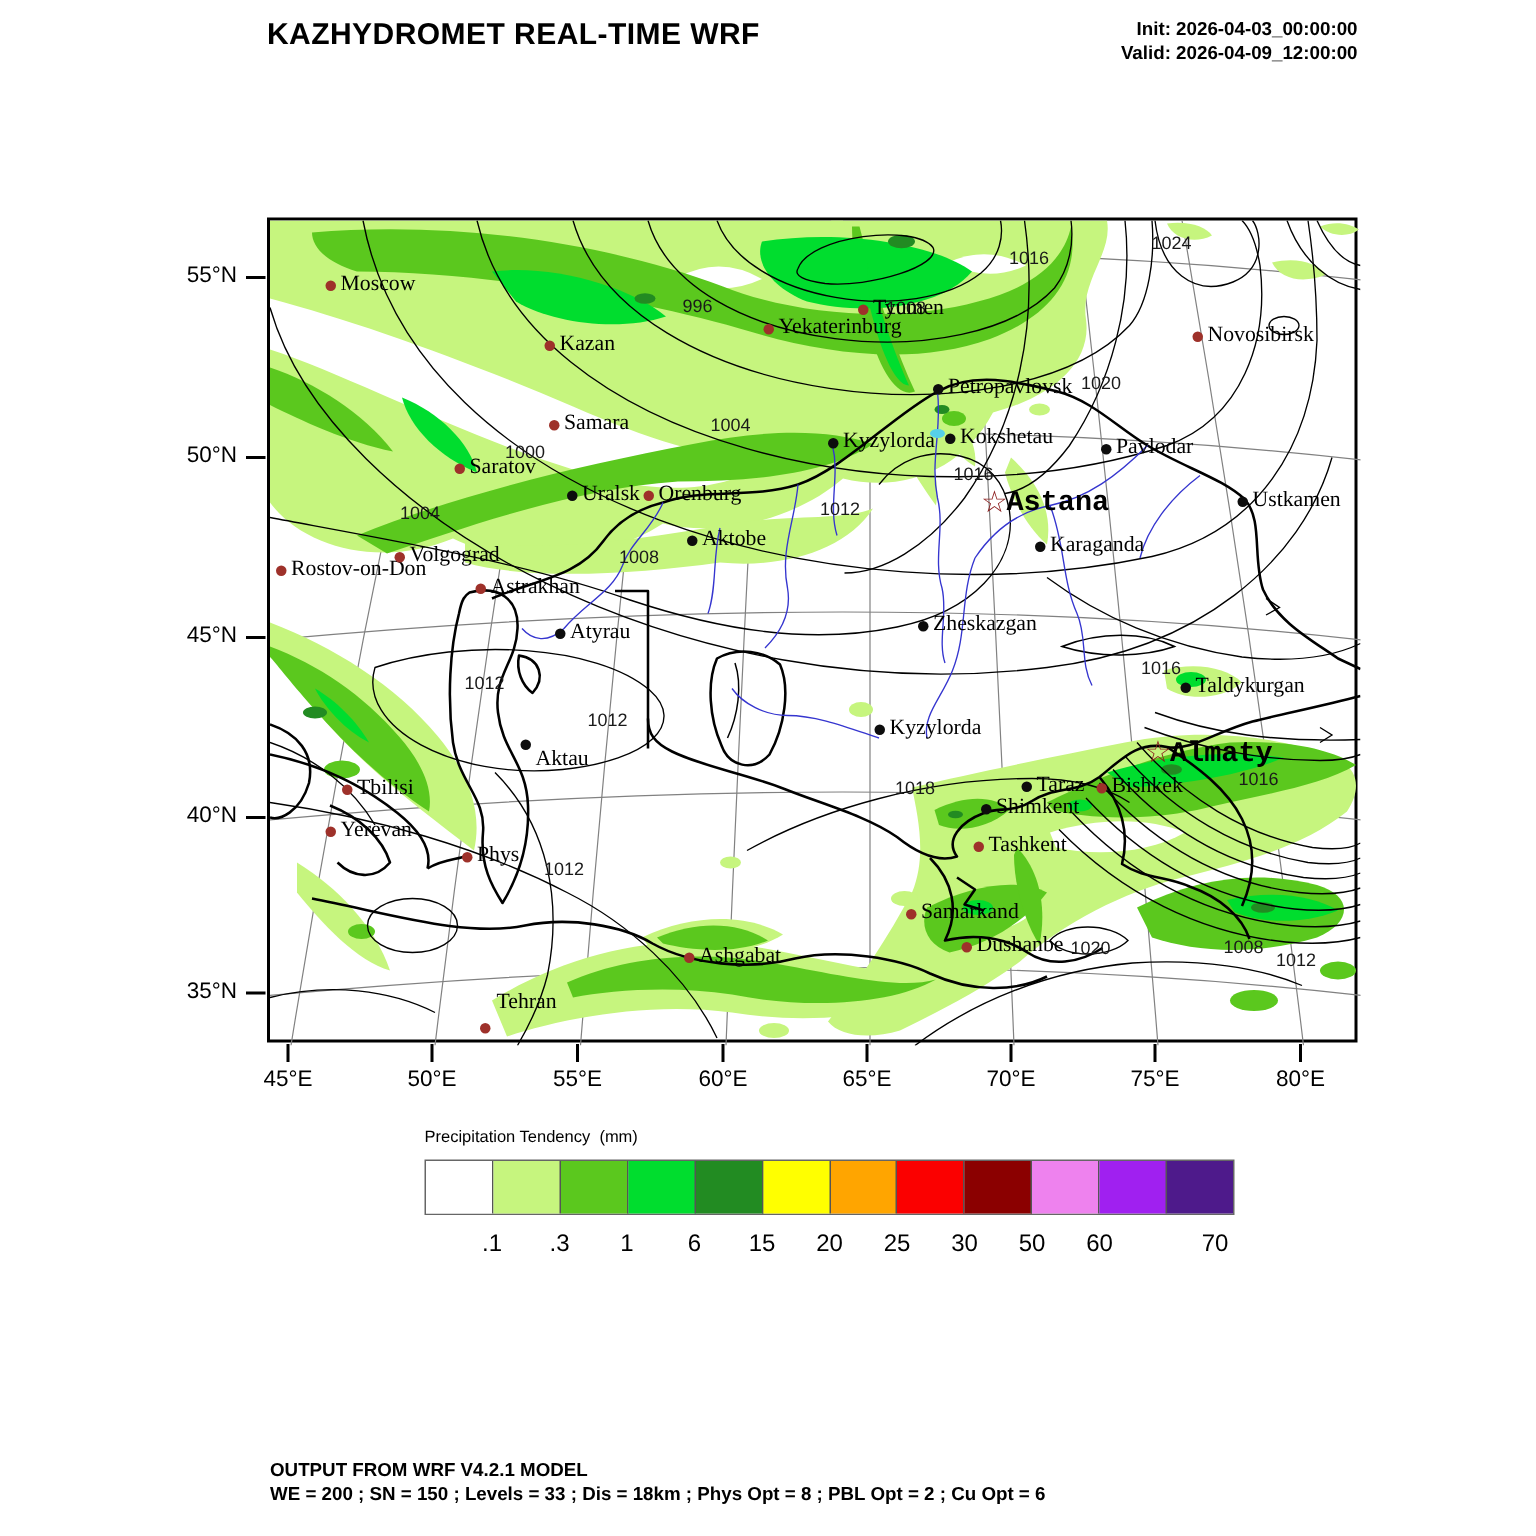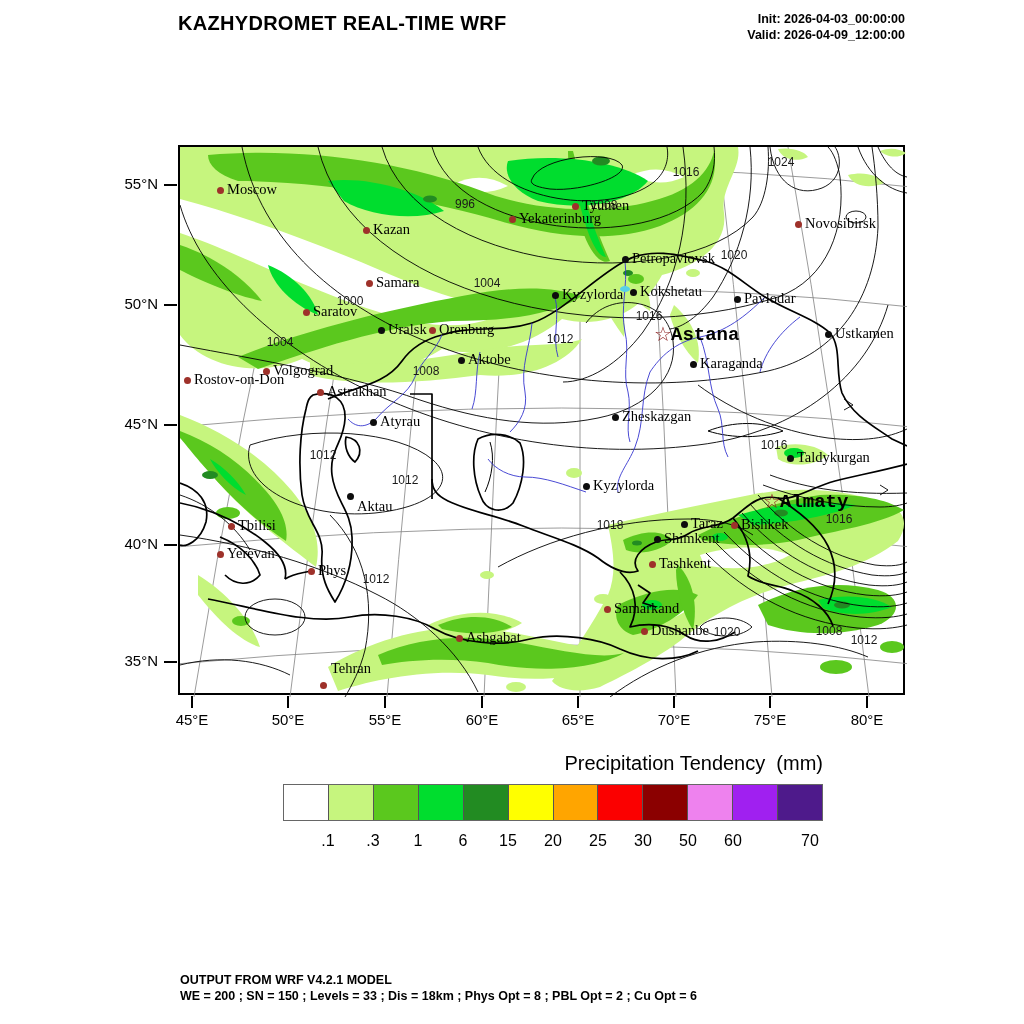--- a/index.html
+++ b/index.html
@@ -16,21 +16,21 @@
   .dot-black{background:#0d0d0d;}
   .star{position:absolute;font-size:20px;line-height:20px;color:#8b1d1d;font-weight:bold;font-family:"DejaVu Sans",sans-serif;}
   .city-label{position:absolute;font-family:"Liberation Serif",serif;font-size:14.5px;line-height:17px;white-space:nowrap;color:#000;}
   .city-bold{font-weight:bold;font-size:19px;font-family:Liberation Mono, monospace;}
   .plabel{position:absolute;font-size:12px;color:#1a1a1a;transform:translate(-50%,-50%);white-space:nowrap;}
   .lat-tick{position:absolute;height:2px;width:13px;background:#000;left:164px;}
   .lat-label{position:absolute;width:70px;text-align:right;font-size:15px;left:88px;}
   .lon-tick{position:absolute;width:2px;height:12px;background:#000;top:696px;}
   .lon-label{position:absolute;width:60px;text-align:center;font-size:15px;top:711px;}
   #legend{position:absolute;left:283px;top:752px;width:540px;}
-  #legend-title{text-align:right;font-size:20px;margin-bottom:9px;}
+  #legend-title{text-align:left;font-size:11px;margin-bottom:9px;}
   #legend-boxes{display:flex;height:37px;border:1px solid #666;box-sizing:border-box;}
   .lbox{flex:1;}
   .lbox:not(:last-child){border-right:1px solid #555;}
   #legend-ticklabels{position:relative;height:22px;margin-top:11px;font-size:16px;}
   .ltick{position:absolute;transform:translateX(-50%);}
   #footer{position:absolute;left:180px;top:972px;font-size:12.5px;font-weight:bold;line-height:16px;}
 </style>
 </head>
 <body>
 

